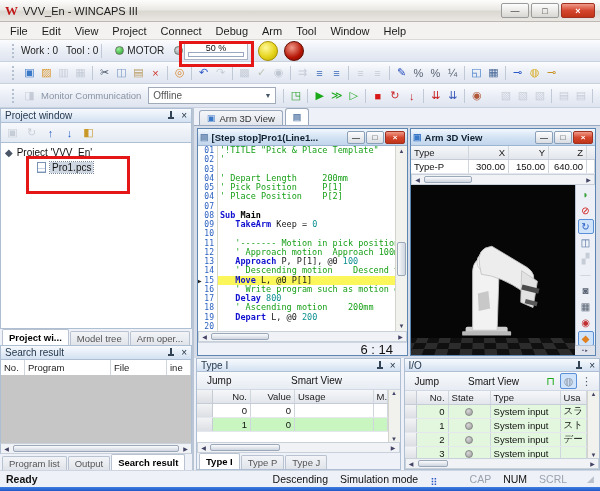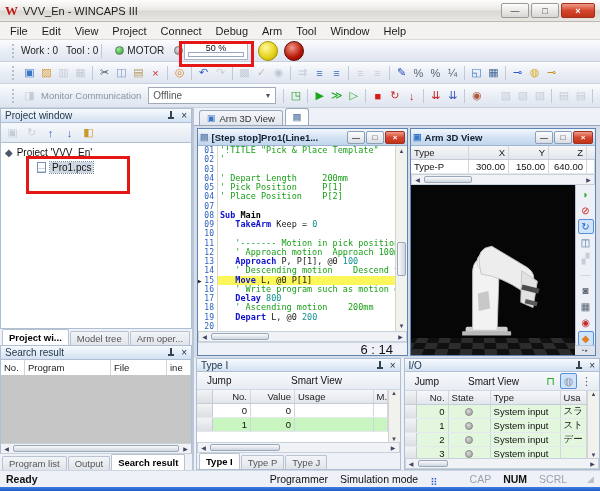--- a/index.html
+++ b/index.html
@@ -112,21 +112,21 @@
 .smartbtn{margin:0 auto;padding:0 6px}
 .gridwrap{position:relative;flex:1;overflow:hidden}
 .selc{width:16px;background:linear-gradient(#f2f3f5,#dcdfe4);border-right:1px solid #c6ccd6;flex:none}
 .grow.green > .gcell{background:var(--rowsel,#c9f6c0)}
 .iorow > .gcell{background:var(--rowgreen,#e2f7de)}
 .statecircle{width:8px;height:8px;border-radius:50%;background:radial-gradient(circle at 35% 30%,#d8d8d8,#9a9a9a);border:1px solid #8a8a8a;margin:auto}
 .gvscroll{position:absolute;right:0;top:0;bottom:0;width:12px;background:#f1f1ee;border-left:1px solid #d4d4cc;font-size:6px;color:#446;text-align:center}
 
 .statusbar{height:17px;display:flex;align-items:center;padding:0 6px;background:#eef1f7;border-top:1px solid #cdd5e0;font-size:10.5px;color:#111}
 .sbright{margin-left:auto;display:flex;align-items:center;gap:12px}
-.keycap{color:#9aa2ae}.keycap.on{color:#111;font-weight:bold}
+.keycap{color:#9aa2ae}.keycap.on{color:#111;font-weight:normal}
 .simdots{color:#2a58c8;font-size:10px}
 .gripc{color:#b8c0cc;font-size:9px;margin-left:8px}
 .bluestrip{height:4px;background:linear-gradient(#3f7de0,var(--strip,#1d5ac8))}
 
 .annbox{position:absolute;border:3px solid var(--ann,#e51616);pointer-events:none;z-index:50}
 #ann-speed{left:179px;top:41px;width:75px;height:26px}
 #ann-tree{left:26px;top:156px;width:104px;height:38px}
 </style>
 </head>
 <body>
@@ -577,21 +577,21 @@
             <span class="harr">▶</span>
           </div>
         </div>
       </div>
     </div>
   </div>
 
   <div class="statusbar">
     <span style="font-weight:bold">Ready</span>
     <span class="sbright">
-      <span>Programmer</span>
+      <span>Descending</span>
       <span>Simulation mode</span>
       <span class="simdots">⣶</span>
       <span style="width:8px"></span>
       <span class="keycap">CAP</span>
       <span class="keycap on">NUM</span>
       <span class="keycap">SCRL</span>
       <span class="gripc">◢</span>
     </span>
   </div>
   <div class="bluestrip"></div>

